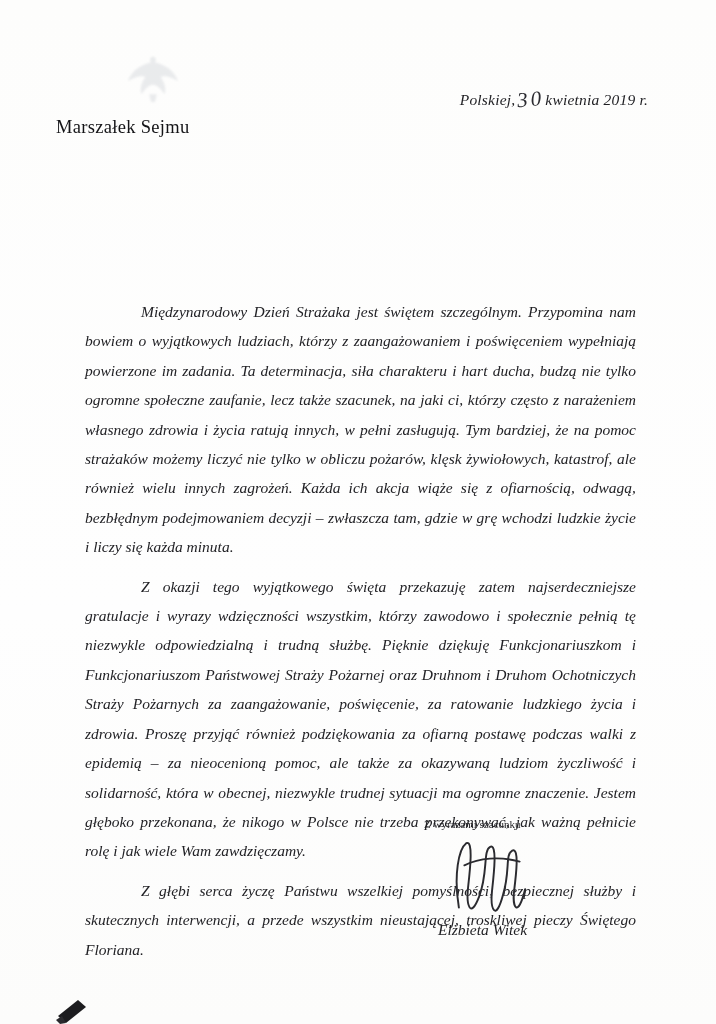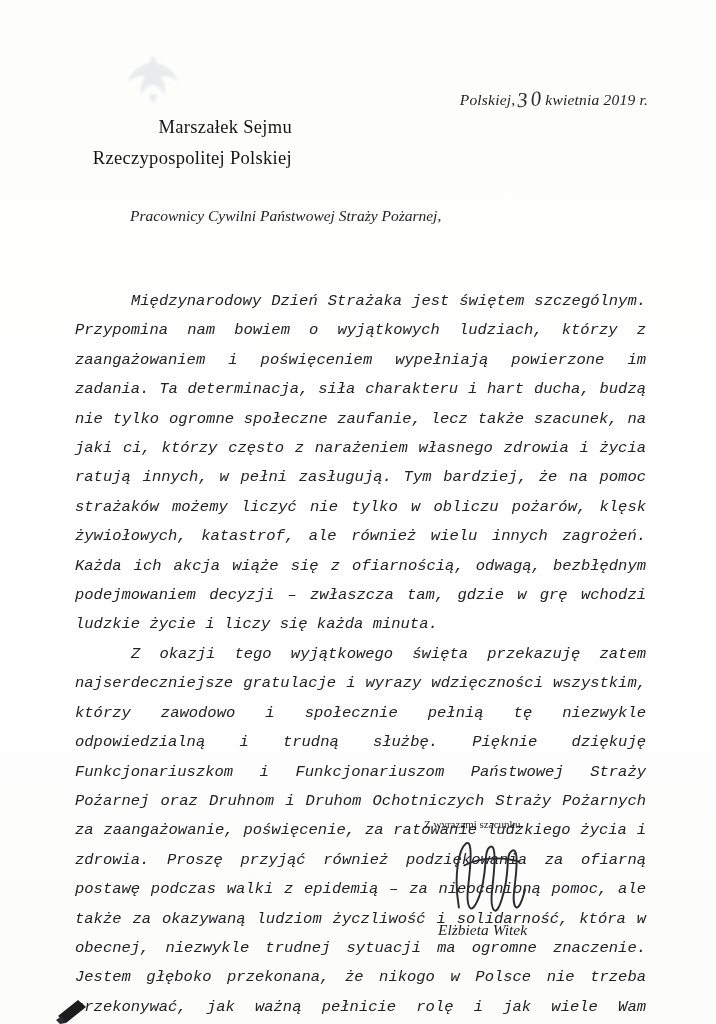--- a/index.html
+++ b/index.html
@@ -29,40 +29,40 @@
     font-style:italic;
     font-size:21px;
     letter-spacing:3px;
     transform:rotate(-5deg) translateY(1px);
     margin:0 1px 0 2px;
     color:#2a2a30;
   }
 
   .sender-title{
     position:absolute;top:112px;left:56px;width:236px;
-    text-align:right;
+    text-align:left;
     font-size:18.5px;line-height:31px;
     letter-spacing:.3px;
     color:#141417;
   }
   .sender-title .line{display:block;}
 
   .salutation{
     position:absolute;top:205px;left:130px;
     font-style:italic;font-size:15.5px;line-height:22.5px;
     color:#222226;
   }
 
   .body-text{
     position:absolute;top:287px;left:75px;width:571px;
     font-style:italic;font-size:15.5px;line-height:29.4px;
     text-align:justify;
     color:#222226;
   }
-  .body-text p{margin:0;text-indent:56px;font-family:Liberation Mono, monospace;}
+  .body-text p{margin:10px;text-indent:56px;}
 
   .closing{
     position:absolute;top:818px;left:424px;
     font-size:11px;
   }
 
   .signature{
     position:absolute;top:834px;left:446px;width:92px;height:92px;
   }
 
@@ -87,25 +87,23 @@
       <path d="M26 44 L34 44 L32 52 L28 52 Z"></path>
     </g>
   </svg>
 
   <div class="date-line">
     <span>Polskiej,</span><span class="handwritten-day">30</span><span>kwietnia 2019 r.</span>
   </div>
 
   <div class="sender-title">
     <span class="line">Marszałek Sejmu</span>
-    <span class="line">Rzeczypospolitej Polskiej</span>
   </div>
 
   <div class="salutation">
-    <div>Pracownicy Cywilni Państwowej Straży Pożarnej,</div>
   </div>
 
   <div class="body-text">
     <p>Międzynarodowy Dzień Strażaka jest świętem szczególnym. Przypomina nam bowiem o wyjątkowych ludziach, którzy z zaangażowaniem i poświęceniem wypełniają powierzone im zadania. Ta determinacja, siła charakteru i hart ducha, budzą nie tylko ogromne społeczne zaufanie, lecz także szacunek, na jaki ci, którzy często z narażeniem własnego zdrowia i życia ratują innych, w pełni zasługują. Tym bardziej, że na pomoc strażaków możemy liczyć nie tylko w obliczu pożarów, klęsk żywiołowych, katastrof, ale również wielu innych zagrożeń. Każda ich akcja wiąże się z ofiarnością, odwagą, bezbłędnym podejmowaniem decyzji – zwłaszcza tam, gdzie w grę wchodzi ludzkie życie i liczy się każda minuta.</p>
     <p>Z okazji tego wyjątkowego święta przekazuję zatem najserdeczniejsze gratulacje i wyrazy wdzięczności wszystkim, którzy zawodowo i społecznie pełnią tę niezwykle odpowiedzialną i trudną służbę. Pięknie dziękuję Funkcjonariuszkom i Funkcjonariuszom Państwowej Straży Pożarnej oraz Druhnom i Druhom Ochotniczych Straży Pożarnych za zaangażowanie, poświęcenie, za ratowanie ludzkiego życia i zdrowia. Proszę przyjąć również podziękowania za ofiarną postawę podczas walki z epidemią – za nieocenioną pomoc, ale także za okazywaną ludziom życzliwość i solidarność, która w obecnej, niezwykle trudnej sytuacji ma ogromne znaczenie. Jestem głęboko przekonana, że nikogo w Polsce nie trzeba przekonywać, jak ważną pełnicie rolę i jak wiele Wam zawdzięczamy.</p>
     <p>Z głębi serca życzę Państwu wszelkiej pomyślności, bezpiecznej służby i skutecznych interwencji, a przede wszystkim nieustającej, troskliwej pieczy Świętego Floriana.</p>
   </div>
 
   <div class="closing">Z wyrazami szacunku</div>
 

